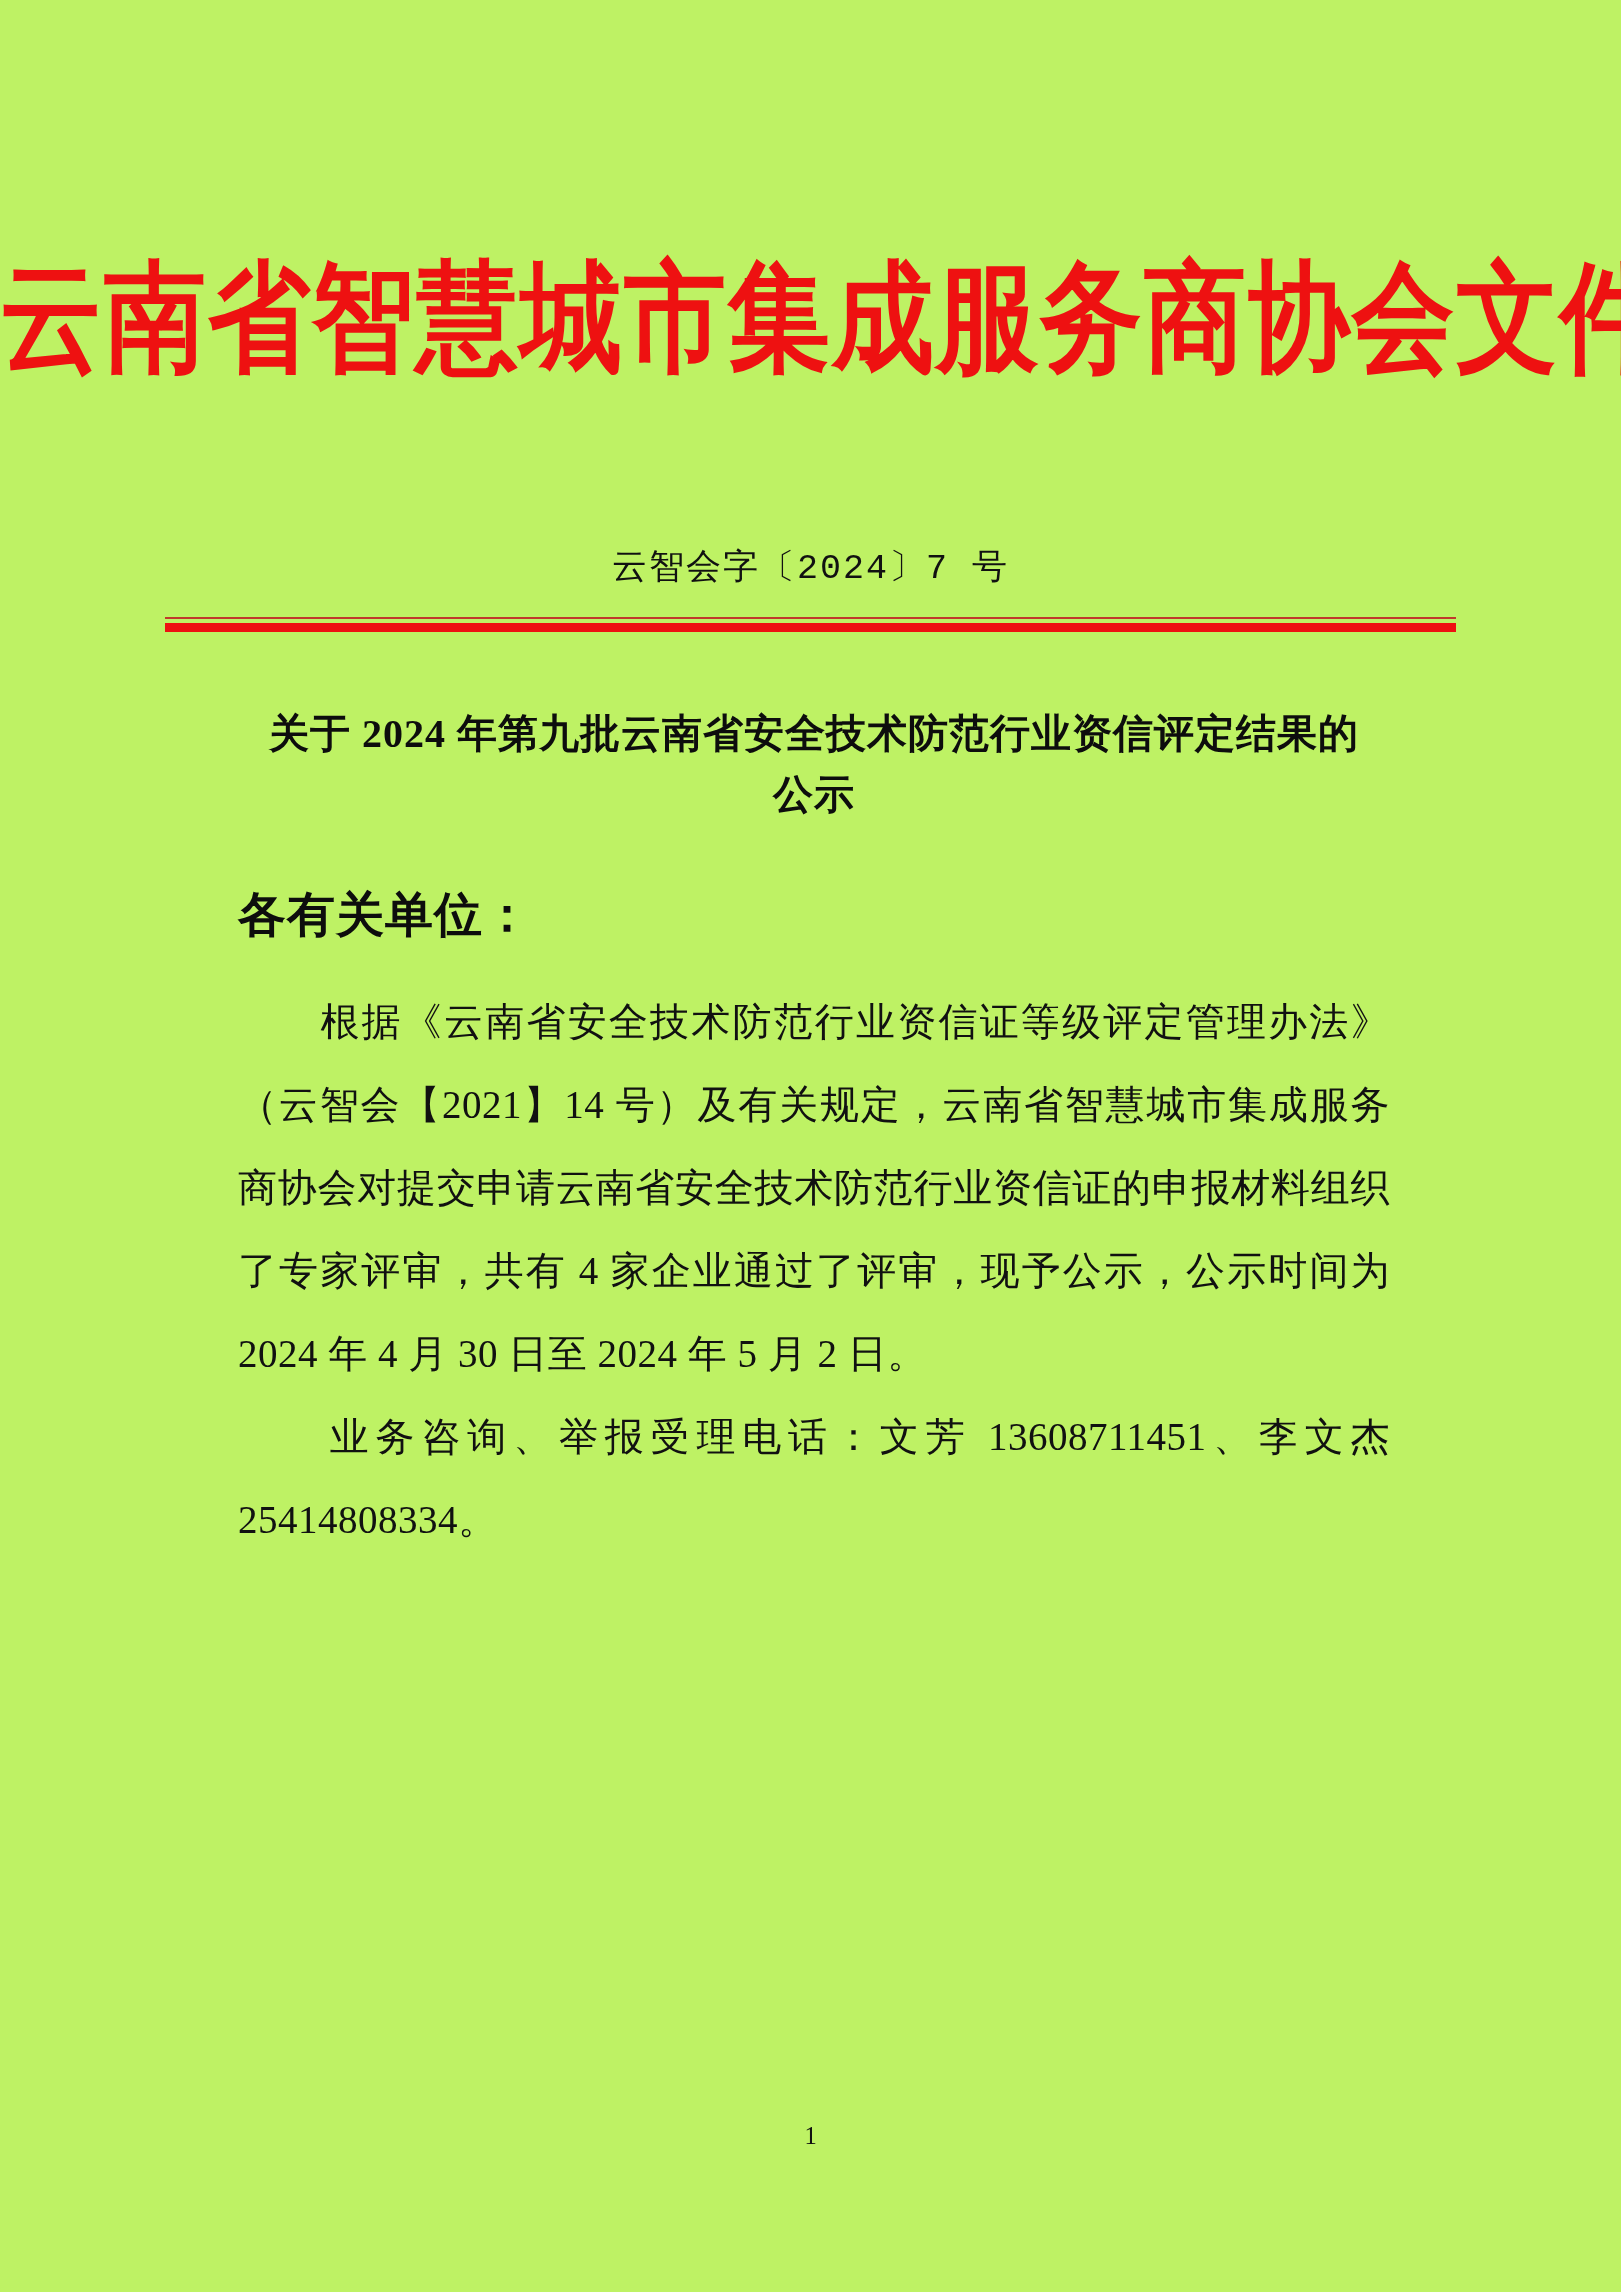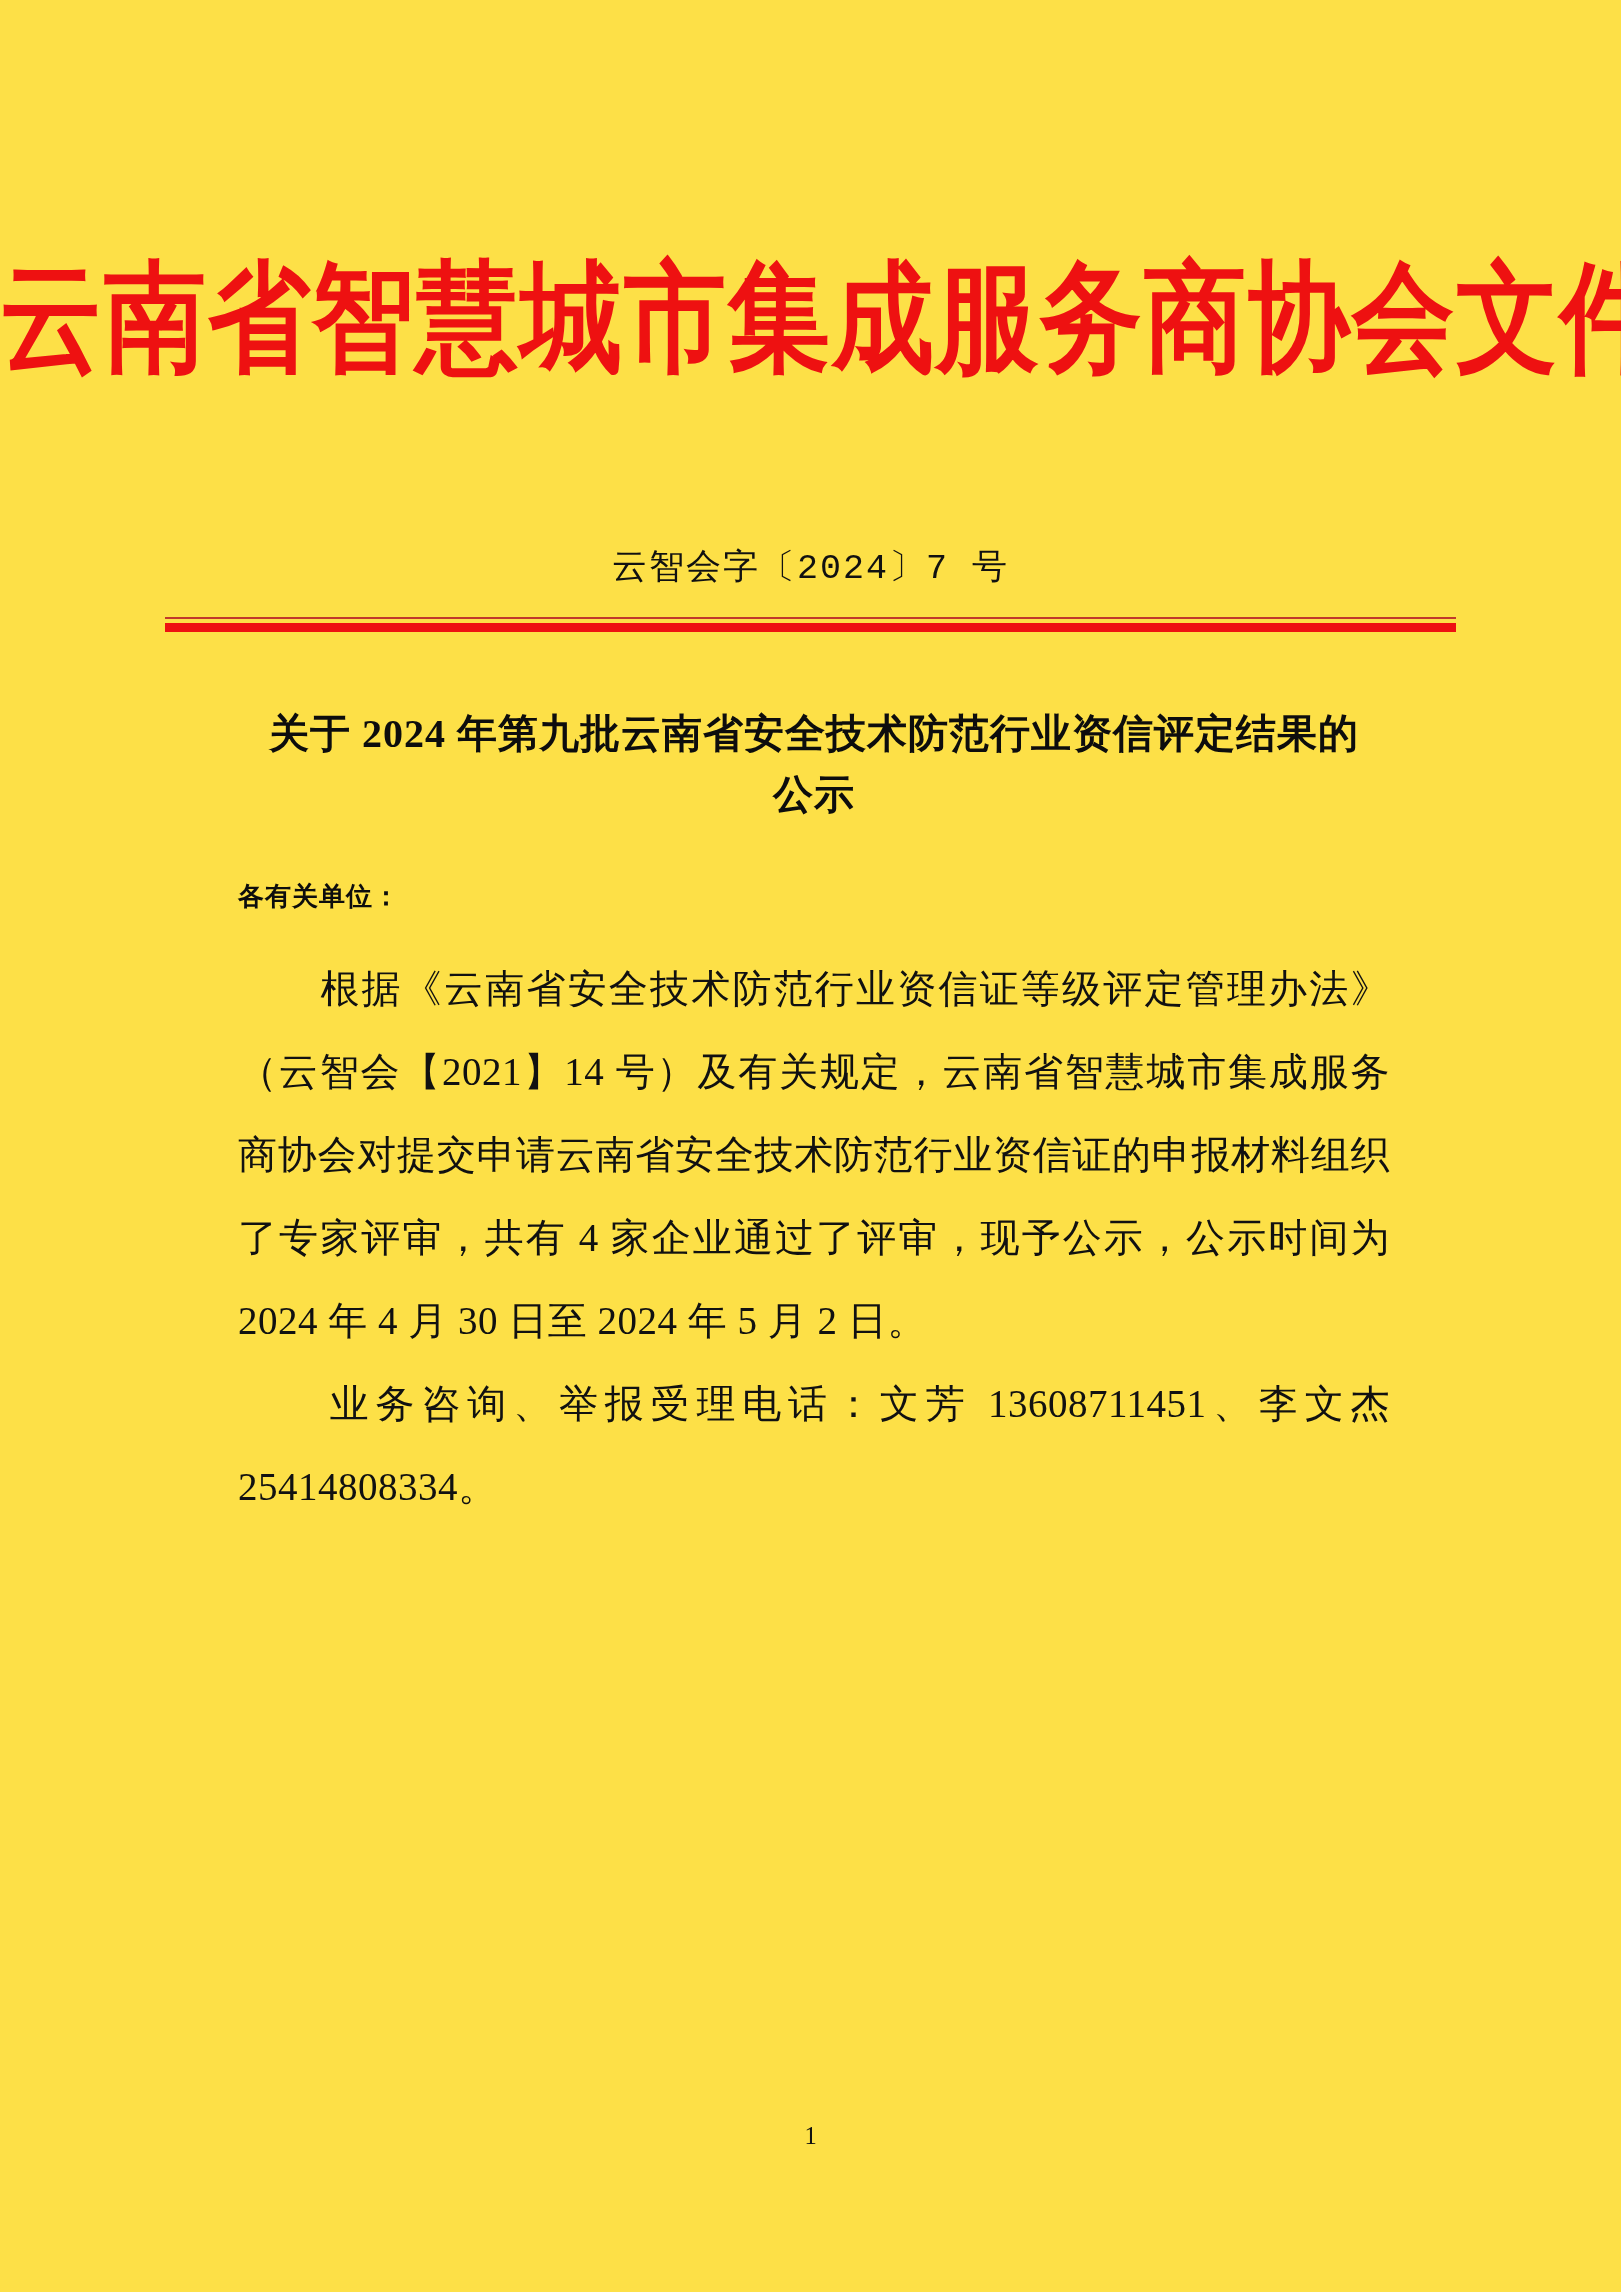--- a/index.html
+++ b/index.html
@@ -10,21 +10,21 @@
   }
   body {
     font-family: "Liberation Serif", "DejaVu Serif", serif;
     color: #000000;
   }
   .page {
     position: relative;
     width: 1621px;
     height: 2293px;
     margin: 0 auto;
-    background: #fde047;
+    background: #bef264;
     box-sizing: border-box;
     overflow: hidden;
   }
 
   
   .masthead {
     position: absolute;
     left: 0;
     right: 0;
     top: 250px;
@@ -88,23 +88,23 @@
     font-size: 40px;
     line-height: 1.52;
     text-align: center;
     letter-spacing: 1px;
     color: #0d0d0d;
     margin: 0 0 53px 0;
     padding: 0 29px;
   }
 
   .salutation {
-    font-family: Liberation Mono, monospace;
+    font-family: Liberation Serif, serif;
     font-weight: 700;
-    font-size: 26px;
+    font-size: 48px;
     line-height: 1.5;
     letter-spacing: 1px;
     margin: 0 0 29px 0;
     color: #0d0d0d;
   }
 
   .para {
     font-family: "Liberation Serif", "DejaVu Serif", serif;
     font-size: 39px;
     line-height: 83px;

